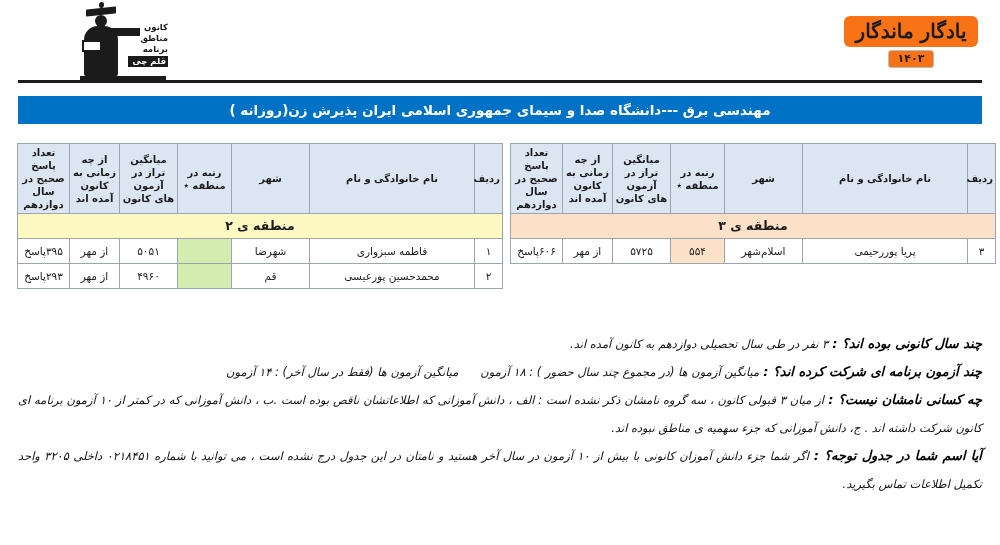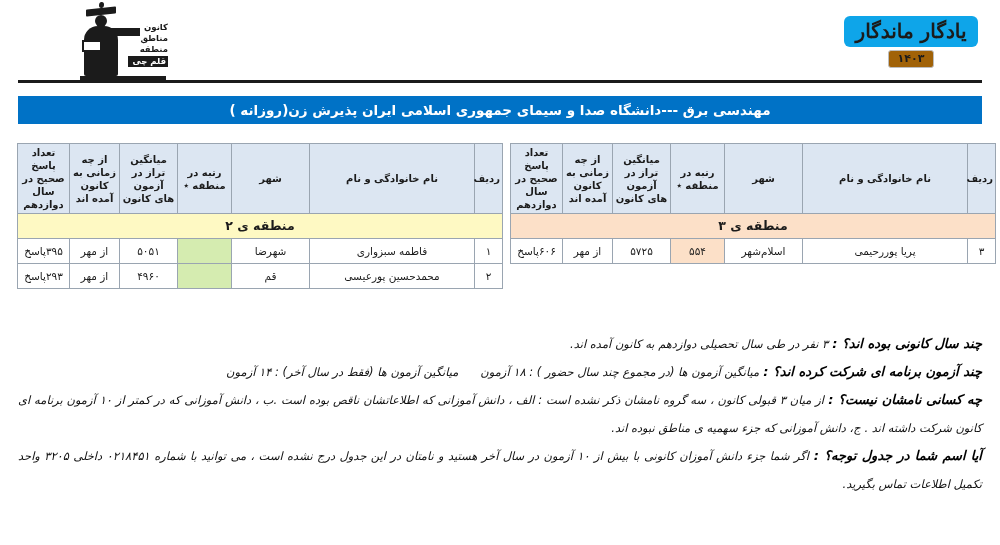--- a/index.html
+++ b/index.html
@@ -135,34 +135,34 @@
   }
 
   .brand {
     position: absolute;
     top: 16px; right: 14px;
     width: 150px; height: 60px;
     text-align: center;
   }
   .brand-pill {
     display: inline-block;
-    background: #0ea5e9;
+    background: #f97316;
     border-radius: 6px;
     padding: 3px 12px 4px;
     font-size: 20px;
     font-weight: bold;
     color: #1b1b1b;
     font-family: "DejaVu Serif", "Liberation Serif", serif;
     line-height: 24px;
     letter-spacing: 1px;
   }
   .brand-year {
     display: inline-block;
     margin-top: 3px;
-    background: #a16207;
+    background: #f97316;
     border: 1px solid #bdbdbd;
     border-radius: 3px;
     padding: 0px 9px;
     font-size: 11px;
     font-weight: bold;
     color: #1b1b1b;
     line-height: 16px;
   }
 
   
@@ -268,21 +268,21 @@
       <div class="logo-figure">
         <div class="logo-cap"></div>
         <div class="logo-head"></div>
         <div class="logo-body"></div>
         <div class="logo-arm"></div>
         <div class="logo-book"></div>
       </div>
       <div class="logo-text">
         <span>کانون</span>
         <span>مناطق</span>
-        <span>منطقه</span>
+        <span>برنامه</span>
         <span class="inv">قلم چی</span>
       </div>
       <div class="logo-base"></div>
     </div>
 
 
     <div class="brand">
       <div class="brand-pill">یادگار ماندگار</div>
       <div class="brand-year">۱۴۰۳</div>
     </div>

